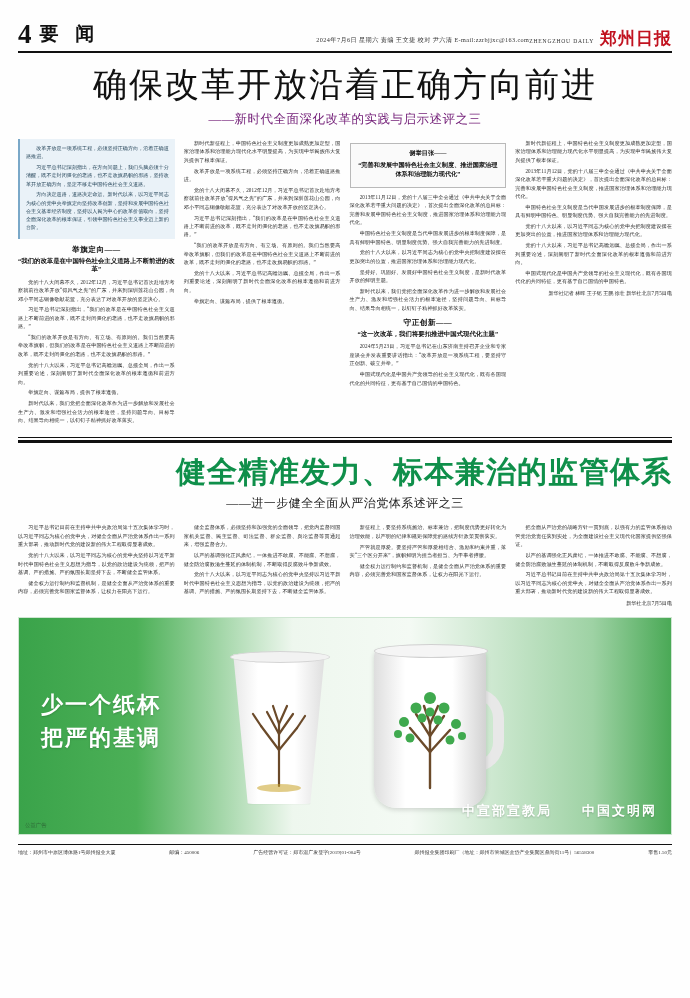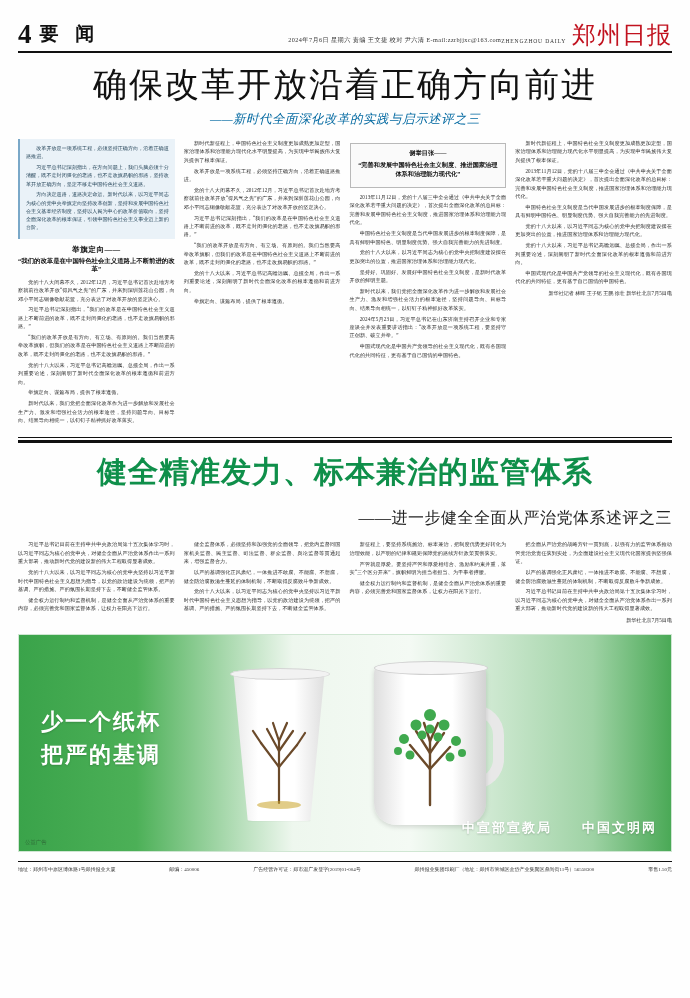--- a/index.html
+++ b/index.html
@@ -12,26 +12,26 @@
   .page{position:relative;width:690px;height:998px;overflow:hidden;background:#fefefe;padding:0;box-sizing:border-box;}
   .inner{position:absolute;left:18px;top:14px;width:654px;height:970px;}
 
   
   .masthead{display:flex;align-items:flex-end;border-bottom:2px solid #111;padding-bottom:3px;height:34px;}
   .page-num{font-size:27px;font-weight:bold;line-height:1;color:#111;font-family:"Liberation Serif",serif;padding-right:8px;}
   .section-name{font-size:19px;letter-spacing:6px;font-weight:bold;color:#111;padding-bottom:1px;text-align:right;}
   .mh-mid{flex:1;text-align:right;font-size:6.2px;color:#333;padding-bottom:3px;letter-spacing:.4px;}
   .mh-right{display:flex;align-items:flex-end;gap:6px;padding-bottom:1px;}
   .mh-pinyin{font-size:5.6px;letter-spacing:.8px;color:#333;padding-bottom:3px;}
-  .mh-logo{font-size:24px;font-weight:normal;color:#c1121f;letter-spacing:1px;line-height:1;font-family:"Liberation Serif",serif;}
+  .mh-logo{font-size:17px;font-weight:bold;color:#c1121f;letter-spacing:1px;line-height:1;font-family:"Liberation Serif",serif;}
 
   
   .headline1{text-align:center;margin-top:13px;}
   .h1-main{font-size:34px;font-weight:normal;letter-spacing:2px;color:#111;line-height:1.12;}
-  .h1-sub{font-size:12.5px;color:#0369a1;margin-top:7px;letter-spacing:.5px;font-style:italic;}
+  .h1-sub{font-size:12.5px;color:#701a75;margin-top:7px;letter-spacing:.5px;}
 
   
   .cols{display:flex;gap:9px;margin-top:11px;}
   .col{flex:1;min-width:0;}
   .ctext{font-size:5.1px;line-height:1.65;text-align:justify;color:#2a2a2a;letter-spacing:.1px;}
   .ctext p{margin:0 0 2.5px 0;text-indent:2em;}
 
   .leadbox{background:#eaf2f8;border-left:2px solid #7aa8c8;padding:5px 6px;margin-bottom:5px;}
   .leadbox p{font-size:5.1px;line-height:1.62;text-indent:2em;margin:0 0 2.5px 0;color:#1c3d52;text-align:justify;}
 
@@ -42,22 +42,22 @@
   .boxquote{border:1px solid #b9b9b9;padding:5px 6px;margin:4px 0 5px;background:#fafafa;}
   .boxquote .bq-t{font-size:6.2px;font-weight:bold;text-align:center;margin-bottom:3px;color:#111;}
 
   .sig{text-align:right;font-size:5.1px;margin-top:4px;color:#2a2a2a;line-height:1.5;}
 
   
   .divider{border-top:1px solid #111;border-bottom:3px solid #111;height:2px;margin:10px 0 0;}
 
   
   .headline2{text-align:center;margin-top:12px;}
-  .h2-main{font-size:30px;font-weight:bold;letter-spacing:1px;color:#0f8f4a;line-height:1.15;}
-  .h2-sub{font-size:16px;color:#222;margin-top:19px;letter-spacing:.5px;text-align:right;}
+  .h2-main{font-size:30px;font-weight:bold;letter-spacing:1px;color:#0f8f4a;line-height:1.15;text-align:right;}
+  .h2-sub{font-size:12px;color:#222;margin-top:6px;letter-spacing:.5px;}
 
   
   .ad{position:relative;margin-top:10px;height:216px;background:linear-gradient(90deg,#3aa34a 0%,#4cb057 18%,#eef7ee 42%,#f4faf4 60%,#9ed2a4 88%,#4aa956 100%);overflow:hidden;border:1px solid #cfe6d2;}
   .ad-slogan{position:absolute;left:22px;top:70px;color:#fff;font-size:22px;font-weight:bold;line-height:1.5;letter-spacing:2px;text-shadow:0 1px 2px rgba(0,0,0,.18);}
   .ad-small{position:absolute;left:6px;bottom:5px;font-size:5.4px;color:#2f6b38;}
   .ad-brand{position:absolute;right:14px;bottom:14px;display:flex;gap:30px;color:#fff;font-size:13px;font-weight:bold;letter-spacing:2px;text-shadow:0 1px 2px rgba(0,0,0,.2);}
 
   .cup{position:absolute;left:208px;top:36px;width:104px;height:150px;}
   .cup-body{position:absolute;left:0;top:0;width:104px;height:150px;background:linear-gradient(90deg,#e2e2e2,#ffffff 30%,#ffffff 65%,#d8d8d8);border-radius:6px 6px 26px 26px;clip-path:polygon(6% 0,94% 0,80% 100%,20% 100%);box-shadow:0 2px 4px rgba(0,0,0,.12);}
   .cup-rim{position:absolute;left:3px;top:-3px;width:98px;height:10px;border-radius:50%;background:#f2f2f2;border:1px solid #d4d4d4;}
@@ -129,20 +129,24 @@
       <div class="boxquote">
         <div class="bq-t">侧举目张——</div>
         <div class="bq-t">“完善和发展中国特色社会主义制度、推进国家治理体系和治理能力现代化”</div>
       </div>
       <div class="ctext">
         <p>2013年11月12日，党的十八届三中全会通过《中共中央关于全面深化改革若干重大问题的决定》，首次提出全面深化改革的总目标：完善和发展中国特色社会主义制度，推进国家治理体系和治理能力现代化。</p>
         <p>中国特色社会主义制度是当代中国发展进步的根本制度保障，是具有鲜明中国特色、明显制度优势、强大自我完善能力的先进制度。</p>
         <p>党的十八大以来，以习近平同志为核心的党中央把制度建设摆在更加突出的位置，推进国家治理体系和治理能力现代化。</p>
         <p>坚持好、巩固好、发展好中国特色社会主义制度，是新时代改革开放的鲜明主题。</p>
         <p>新时代以来，我们党把全面深化改革作为进一步解放和发展社会生产力、激发和增强社会活力的根本途径，坚持问题导向、目标导向、结果导向相统一，以钉钉子精神抓好改革落实。</p>
+      </div>
+      <div class="subhead">
+        <div class="sh-line">守正创新——</div>
+        <div class="sh-quote">“这一次改革，我们将要扣推进中国式现代化主题”</div>
       </div>
       <div class="ctext">
         <p>2024年5月23日，习近平总书记在山东济南主持召开企业和专家座谈会并发表重要讲话指出：“改革开放是一项系统工程，要坚持守正创新、破立并举。”</p>
         <p>中国式现代化是中国共产党领导的社会主义现代化，既有各国现代化的共同特征，更有基于自己国情的中国特色。</p>
       </div>
     </div>
 
     <div class="col">
       <div class="ctext">
         <p>新时代新征程上，中国特色社会主义制度更加成熟更加定型，国家治理体系和治理能力现代化水平明显提高，为实现中华民族伟大复兴提供了根本保证。</p>

